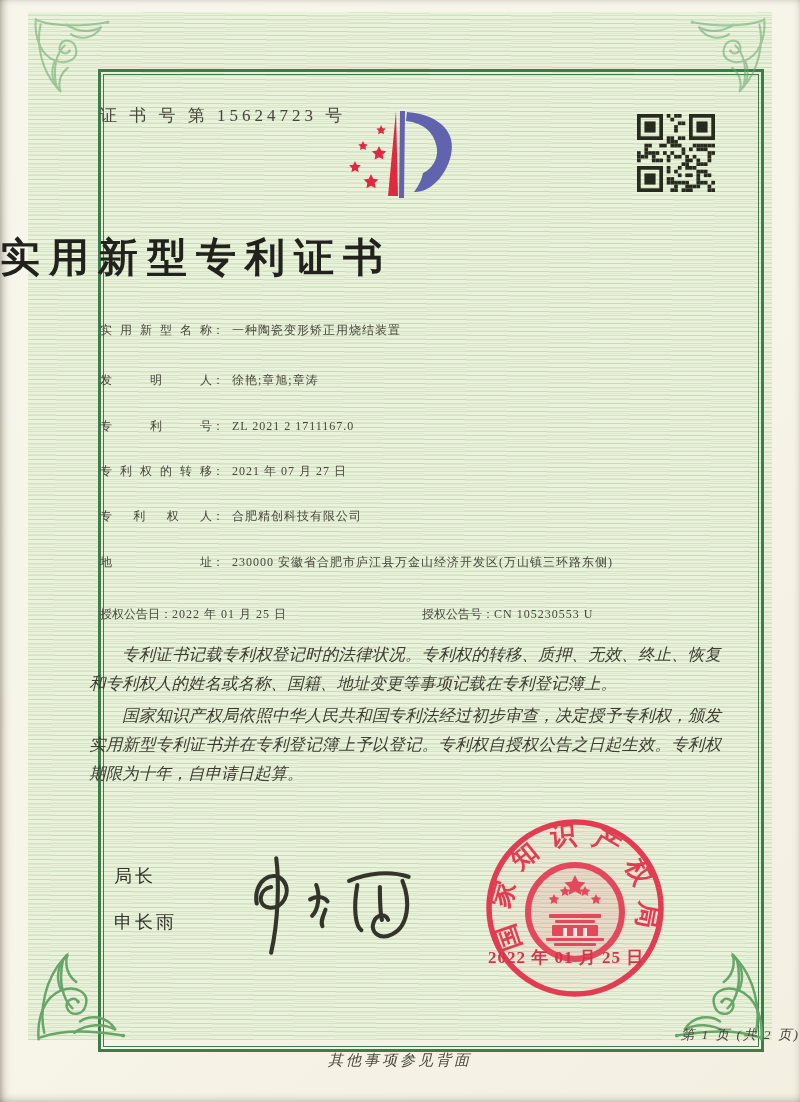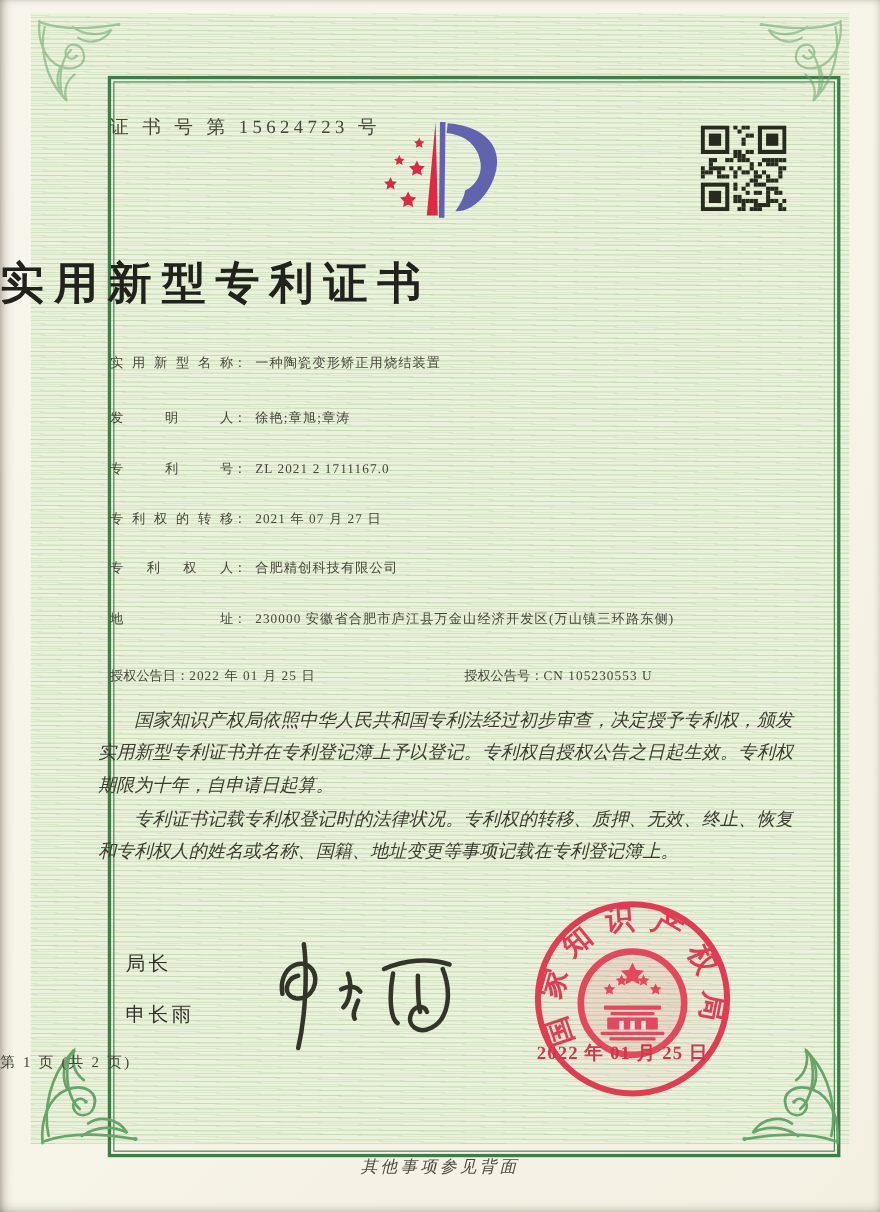--- a/index.html
+++ b/index.html
@@ -47,22 +47,22 @@
   .signer{position:absolute;left:114px;font-family:"Liberation Sans","DejaVu Sans",sans-serif;
           font-size:18px;color:#33332a;letter-spacing:3px;text-align:center;}
   .signer.t1{top:864px;}
   .signer.t2{top:910px;}
   .signature{position:absolute;left:228px;top:850px;width:195px;height:108px;}
 
   .seal{position:absolute;left:477px;top:816px;width:196px;height:188px;}
   .seal-date{position:absolute;left:488px;top:946px;width:190px;font-size:17px;color:#d5344a;
              letter-spacing:1px;font-weight:600;}
 
-  .page-note{position:absolute;left:0;top:957px;width:100%;text-align:left;
-             font-size:13.5px;letter-spacing:2px;color:#44443a;}
+  .page-note{position:absolute;left:0;top:1026px;width:100%;text-align:right;
+             font-size:13.5px;letter-spacing:2px;color:#44443a;font-style:italic;}
   .back-note{position:absolute;left:0;top:1051px;width:100%;text-align:center;
              font-size:15px;font-style:italic;letter-spacing:3px;color:#4a4a3e;}
 </style>
 </head>
 <body>
 
 <div class="page">
 
   <div class="panel">
     <div class="frame"></div>
@@ -284,22 +284,22 @@
     <span class="flabel">地址</span><span class="fcolon">：</span><span class="fvalue" style="max-width:452px">230000 安徽省合肥市庐江县万金山经济开发区(万山镇三环路东侧)</span>
   </div>
   <div class="field-row" style="top:606px">
     <span>授权公告日</span><span>：</span><span style="letter-spacing:1px">2022 年 01 月 25 日</span>
     <span class="grant2">
       <span>授权公告号</span><span>：</span><span style="letter-spacing:1px">CN 105230553 U</span>
     </span>
   </div>
 
   <div class="body-text">
+    <p>专利证书记载专利权登记时的法律状况。专利权的转移、质押、无效、终止、恢复和专利权人的姓名或名称、国籍、地址变更等事项记载在专利登记簿上。</p>
     <p>国家知识产权局依照中华人民共和国专利法经过初步审查，决定授予专利权，颁发实用新型专利证书并在专利登记簿上予以登记。专利权自授权公告之日起生效。专利权期限为十年，自申请日起算。</p>
-    <p>专利证书记载专利权登记时的法律状况。专利权的转移、质押、无效、终止、恢复和专利权人的姓名或名称、国籍、地址变更等事项记载在专利登记簿上。</p>
   </div>
 
   <div class="signer t1">局长</div>
   <div class="signer t2">申长雨</div>
 
   <svg class="signature" viewBox="0 0 190 105">
     <g stroke="#34352a" stroke-width="4" fill="none" stroke-linecap="round">
       <path d="M28,52 C24,30 44,18 54,30 C62,40 54,58 40,56 C28,54 30,38 42,36"></path>
       <path d="M47,8 C50,30 49,70 42,100"></path>
       <path d="M86,34 C90,44 88,58 82,64"></path>

